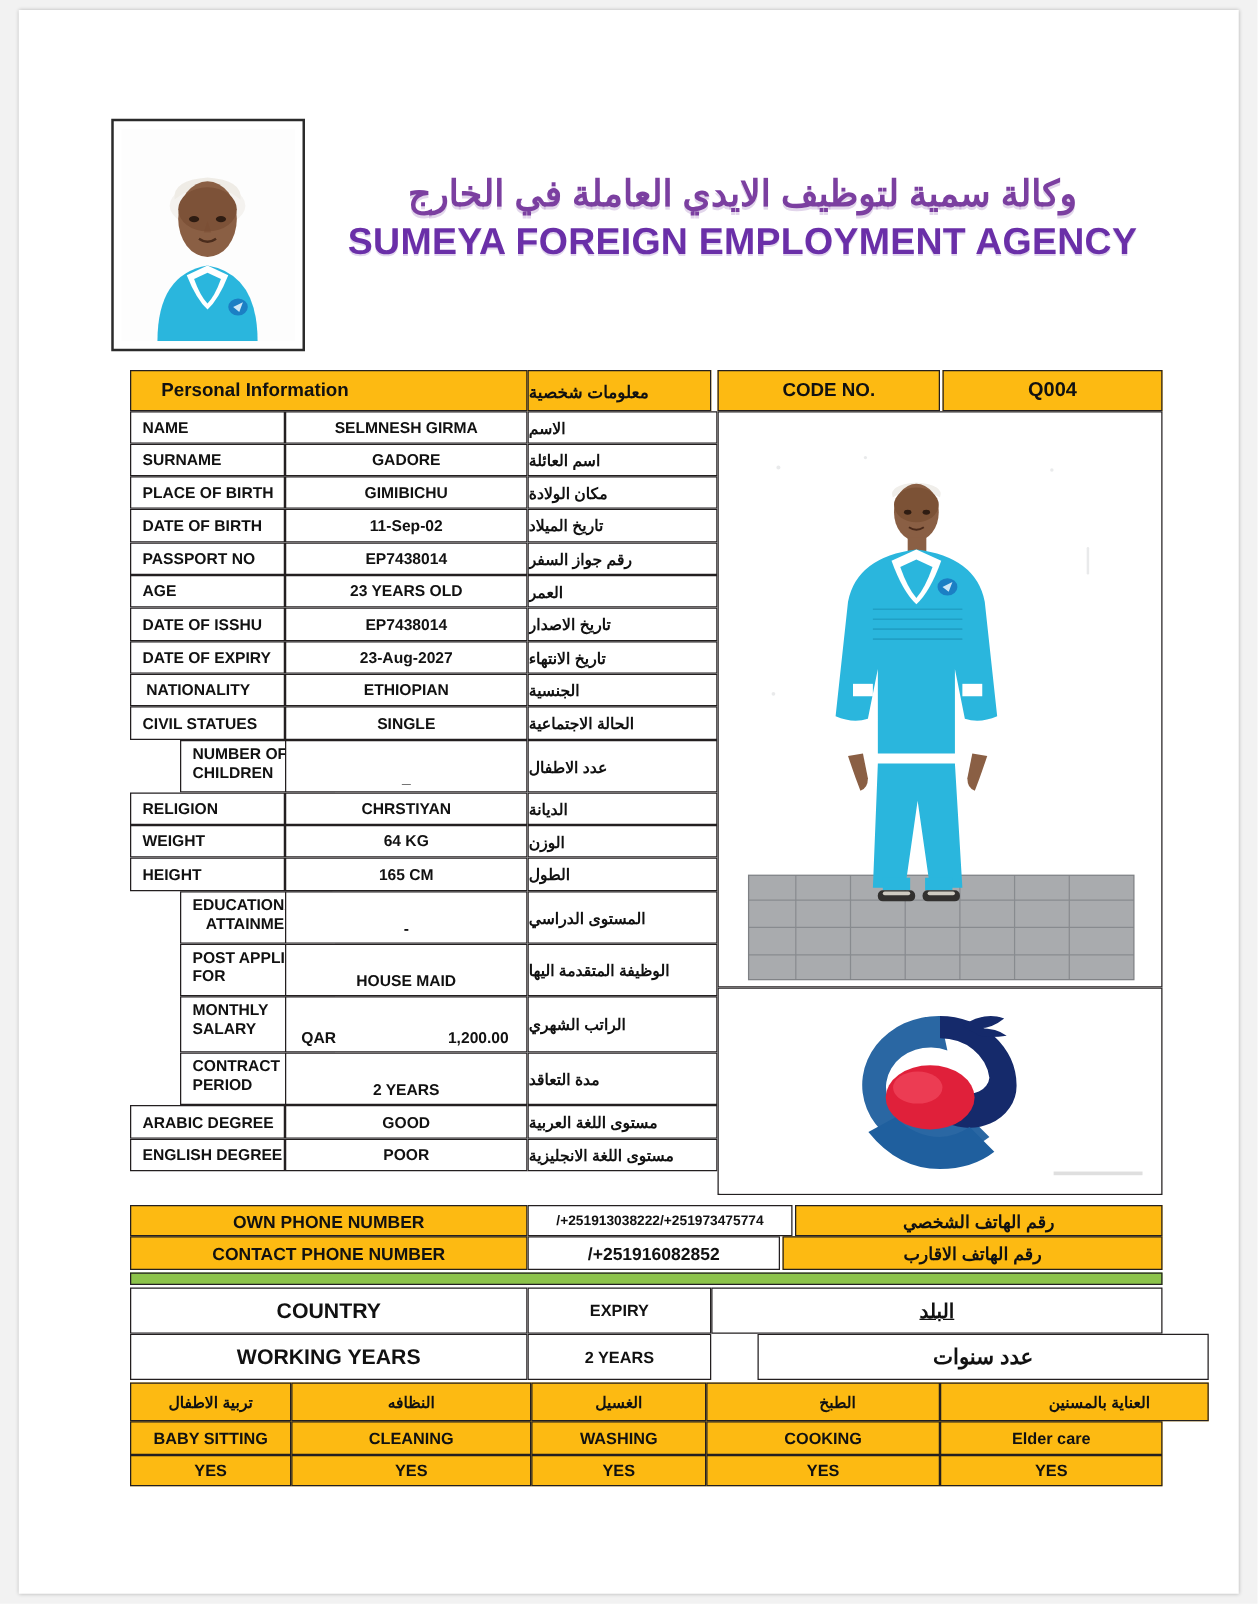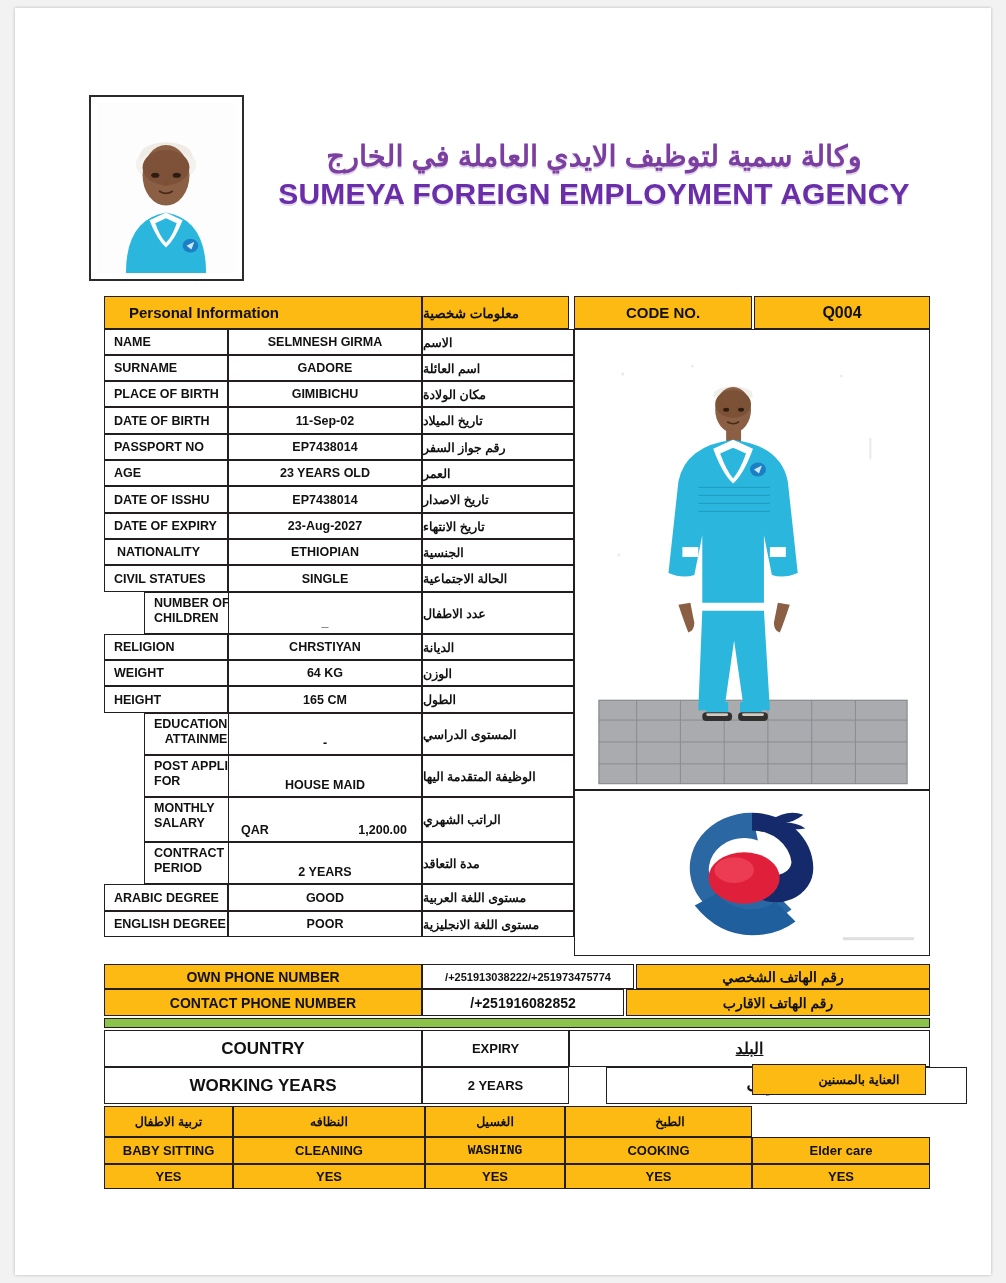--- a/index.html
+++ b/index.html
@@ -267,24 +267,24 @@
     <div class="cell white ar" style="left:465px;top:771px;width:361px;height:37px;font-size:17px;margin-left:37px;">عدد سنوات</div>
 
     <div id="skills">
         <div class="cell yellow ar" style="left: 0px; top: 810px; width: 129px; height: 31px; font-size: 12.5px;">تربية الاطفال</div>
         <div class="cell yellow" style="left: 0px; top: 841px; width: 129px; height: 27px; font-size: 13px;">BABY SITTING</div>
         <div class="cell yellow" style="left: 0px; top: 868px; width: 129px; height: 25px; font-size: 13px;">YES</div>
         <div class="cell yellow ar" style="left: 129px; top: 810px; width: 192px; height: 31px; font-size: 12.5px;">النظافه</div>
         <div class="cell yellow" style="left: 129px; top: 841px; width: 192px; height: 27px; font-size: 13px;">CLEANING</div>
         <div class="cell yellow" style="left: 129px; top: 868px; width: 192px; height: 25px; font-size: 13px;">YES</div>
         <div class="cell yellow ar" style="left: 321px; top: 810px; width: 140px; height: 31px; font-size: 12.5px;">الغسيل</div>
-        <div class="cell yellow" style="left: 321px; top: 841px; width: 140px; height: 27px; font-size: 13px; font-family: Liberation Mono, monospace;">WASHING</div>
+        <div class="cell yellow" style="left: 321px; top: 841px; width: 140px; height: 27px; font-size: 13px;">WASHING</div>
         <div class="cell yellow" style="left: 321px; top: 868px; width: 140px; height: 25px; font-size: 13px;">YES</div>
         <div class="cell yellow ar" style="left: 461px; top: 810px; width: 187px; height: 31px; font-size: 12.5px; padding-left: 23px;">الطبخ</div>
         <div class="cell yellow" style="left: 461px; top: 841px; width: 187px; height: 27px; font-size: 13px;">COOKING</div>
         <div class="cell yellow" style="left: 461px; top: 868px; width: 187px; height: 25px; font-size: 13px;">YES</div>
-        <div class="cell yellow ar" style="left: 648px; top: 768px; width: 174px; height: 31px; font-size: 12.5px; padding-left: 40px;">العناية بالمسنين</div>
+        <div class="cell yellow ar" style="left: 648px; top: 810px; width: 215px; height: 31px; font-size: 12.5px; padding-left: 40px;">العناية بالمسنين</div>
         <div class="cell yellow" style="left: 648px; top: 841px; width: 178px; height: 27px; font-size: 13px;">Elder care</div>
         <div class="cell yellow" style="left: 648px; top: 868px; width: 178px; height: 25px; font-size: 13px;">YES</div>
       </div>
 
   </div>
 </div>
 
 </body></html>

